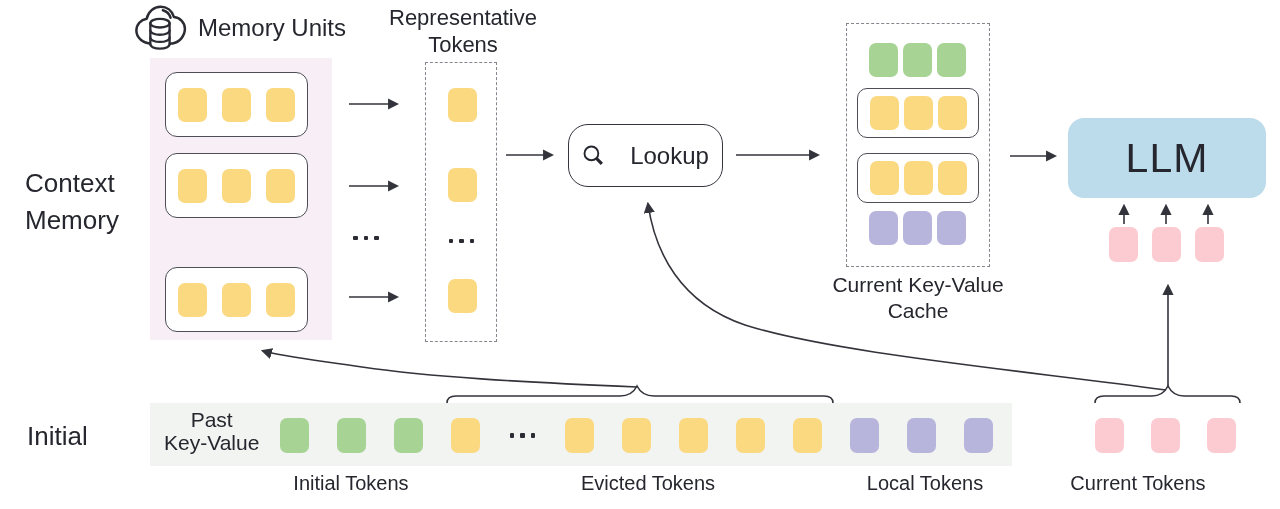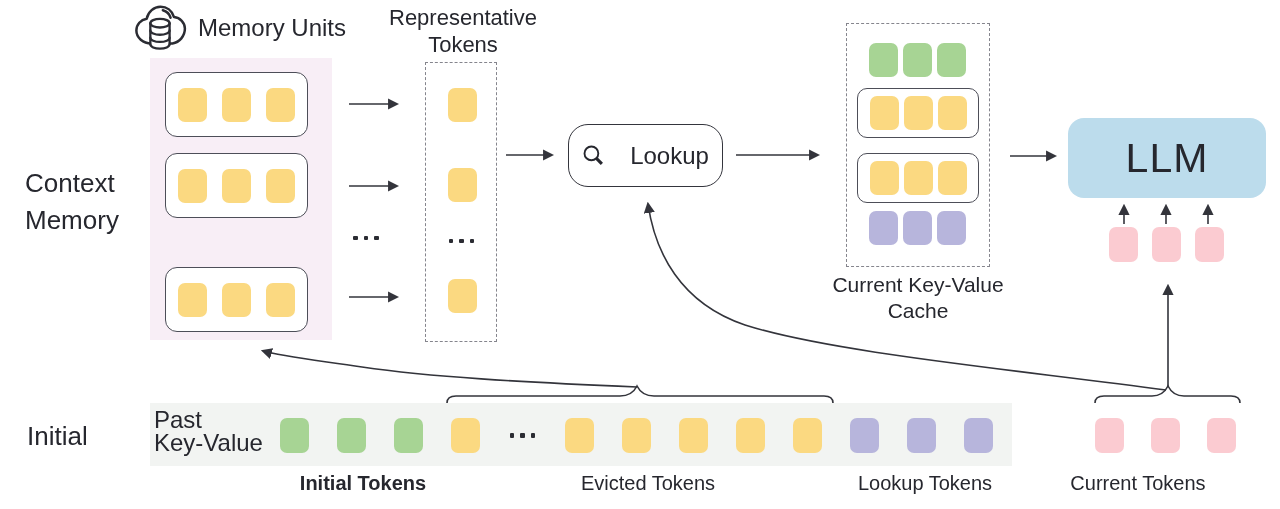--- a/index.html
+++ b/index.html
@@ -57,29 +57,29 @@
 
   
   .llm-box{left:1068px;top:118px;width:198px;height:80px;background:#BCDCEC;border-radius:16px;
            display:flex;align-items:center;justify-content:center;}
   .llm-box span{font-size:41px;letter-spacing:1px;color:#26272E;}
   .llm-tokens{left:1109px;top:227px;display:flex;gap:14px;}
   .llm-tokens .token{height:35px;}
 
   
   .strip{left:150px;top:403px;width:862px;height:63px;background:#F2F4F2;z-index:1;}
-  .pkv-label{left:154px;top:408px;font-size:24px;line-height:23px;white-space:pre-line;z-index:2;}
+  .pkv-label{left:164px;top:408px;font-size:21px;line-height:23px;white-space:pre-line;z-index:2;text-align:center;}
   .strip-tokens{left:280px;top:418px;display:flex;gap:28px;z-index:2;}
   .strip-tokens .token{height:35px;}
   .strip-tokens .dots{width:29px;height:35px;}
   .current-tokens{left:1095px;top:418px;display:flex;gap:27px;z-index:2;}
   .current-tokens .token{height:35px;}
 
   .bottom-label{top:472px;font-size:20px;text-align:center;z-index:2;}
-  .lbl-initial{left:283px;width:160px;font-weight:bold;}
+  .lbl-initial{left:271px;width:160px;}
   .lbl-evicted{left:568px;width:160px;}
   .lbl-local{left:845px;width:160px;}
   .lbl-current{left:1058px;width:160px;}
 </style>
 </head>
 <body>
 
 <div class="canvas">
 
   <svg class="overlay" viewBox="0 0 1280 509" xmlns="http://www.w3.org/2000/svg">
@@ -249,16 +249,16 @@
       <span class="token" style="background: rgb(183, 181, 220);"></span>
     </div>
   <div class="abs current-tokens">
       <span class="token" style="background: rgb(251, 203, 209);"></span>
       <span class="token" style="background: rgb(251, 203, 209);"></span>
       <span class="token" style="background: rgb(251, 203, 209);"></span>
     </div>
 
   <div class="abs bottom-label lbl-initial">Initial Tokens</div>
   <div class="abs bottom-label lbl-evicted">Evicted Tokens</div>
-  <div class="abs bottom-label lbl-local">Lookup Tokens</div>
+  <div class="abs bottom-label lbl-local">Local Tokens</div>
   <div class="abs bottom-label lbl-current">Current Tokens</div>
 
 </div>
 
 </body></html>

